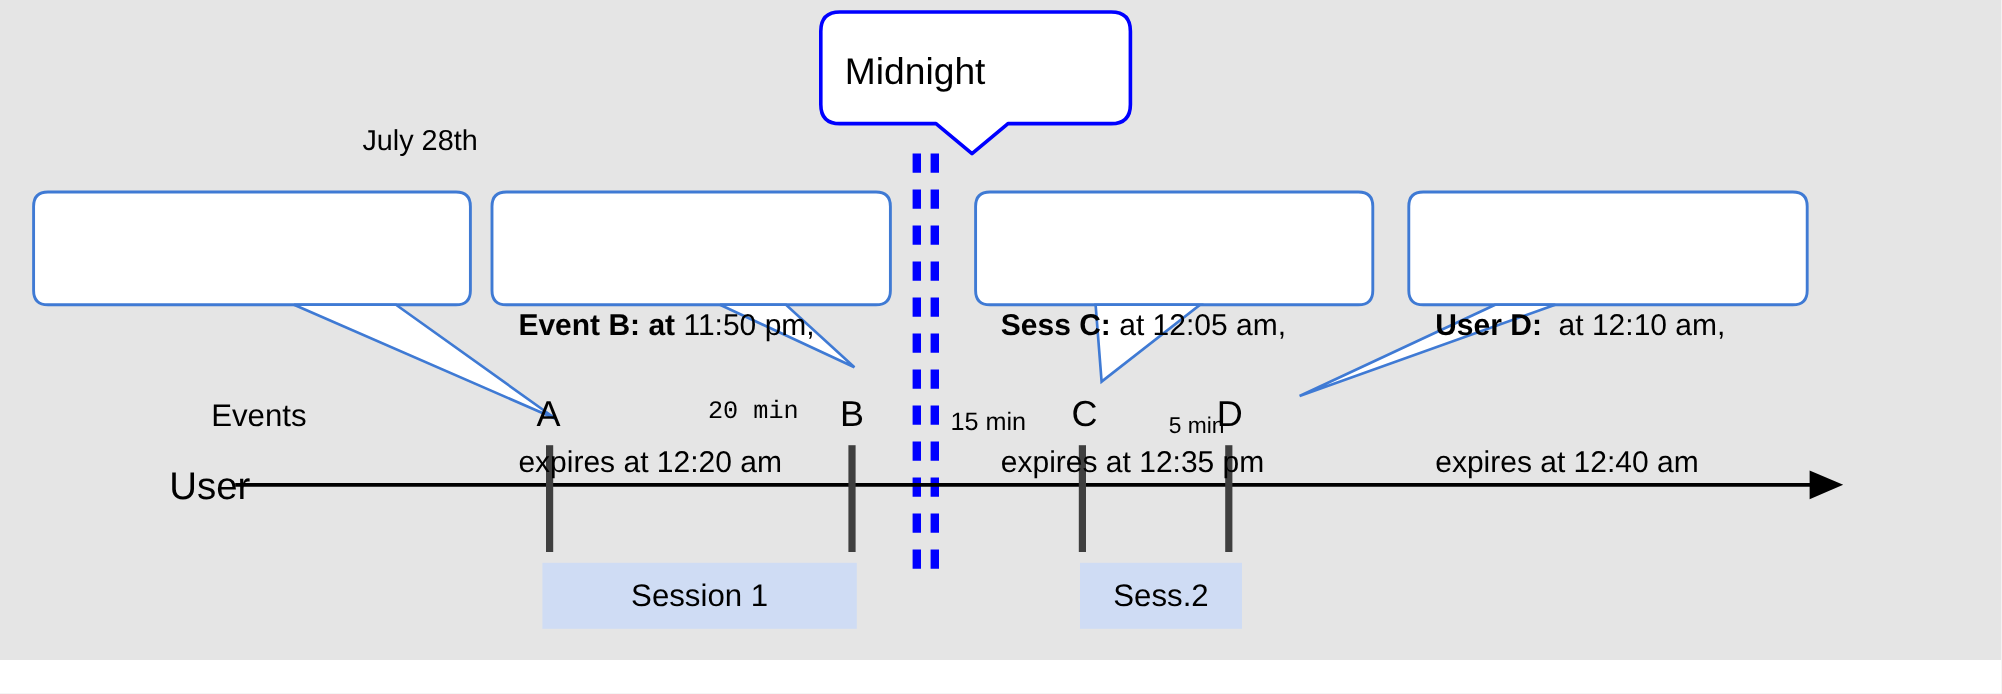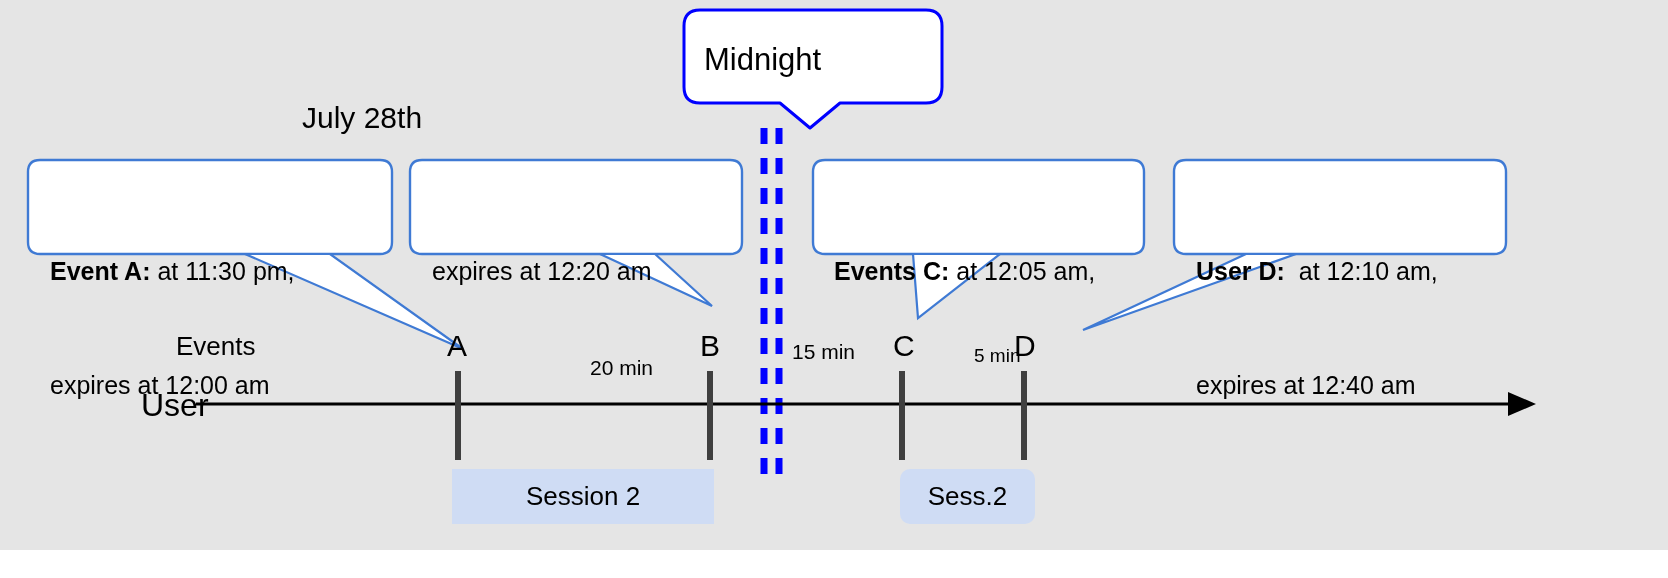--- a/index.html
+++ b/index.html
@@ -42,21 +42,21 @@
     color: #000000;
     font-size: 31px;
     line-height: 36px;
     white-space: pre;
   }
 
   
   .day-label {
     position: absolute;
     color: #000000;
-    font-size: 30px;
+    font-size: 24px;
     line-height: 40px;
     white-space: pre;
   }
 
   
   .axis-label {
     position: absolute;
     color: #000000;
     white-space: pre;
   }
@@ -129,50 +129,48 @@
       <line x1="710" y1="371" x2="710" y2="460" stroke="#3f3f3f" stroke-width="6"></line>
       <line x1="902" y1="371" x2="902" y2="460" stroke="#3f3f3f" stroke-width="6"></line>
       <line x1="1024" y1="371" x2="1024" y2="460" stroke="#3f3f3f" stroke-width="6"></line>
     </g>
   </svg>
 
   <div class="midnight-text" style="left:704px; top:42px;">Midnight</div>
 
   <div class="day-label" style="left:302px; top:98px;">July 28th</div>
 
-  <div class="callout-text" style="left:50px; top:176px;">
-    <div><b>Event A:</b><span> at 11:30 pm,</span></div>
-    <div>expires at 12:00 am</div>
-  </div>
 
   <div class="callout-text" style="left:432px; top:176px;">
+    <div><b>Event B: at</b><span> 11:50 pm,</span></div>
     <div>expires at 12:20 am</div>
   </div>
 
   <div class="callout-text" style="left:834px; top:176px;">
-    <div><b>Events C:</b><span> at 12:05 am,</span></div>
+    <div><b>Sess C:</b><span> at 12:05 am,</span></div>
+    <div>expires at 12:35 pm</div>
   </div>
 
   <div class="callout-text" style="left:1196px; top:176px;">
     <div><b>User D:</b><span>  at 12:10 am,</span></div>
     <div>expires at 12:40 am</div>
   </div>
 
   <div class="axis-label lbl-user" style="left:101px; top:387px;margin-left:40px;">User</div>
   <div class="axis-label lbl-events" style="left:176px; top:331px;">Events</div>
 
   <div class="axis-label lbl-tick" style="left:447px; top:329px;">A</div>
   <div class="axis-label lbl-tick" style="left:700px; top:329px;">B</div>
   <div class="axis-label lbl-tick" style="left:893px; top:329px;">C</div>
   <div class="axis-label lbl-tick" style="left:1014px; top:329px;">D</div>
 
-  <div class="axis-label lbl-gap" style="left:590px; top:356px;">20 min</div>
+  <div class="axis-label lbl-gap" style="left:590px; top:332px;font-family:Liberation Mono, monospace;">20 min</div>
   <div class="axis-label lbl-gap" style="left:792px; top:340px;">15 min</div>
   <div class="axis-label lbl-gap-sm" style="left:938px; top:345px;">5 min</div>
 
   <div class="session-box" style="left:452px; top:469px; width:262px; height:55px;">
-    <span>Session 2</span>
+    <span>Session 1</span>
   </div>
-  <div class="session-box" style="left:900px; top:469px; width:135px; height:55px;border-radius:10px;">
+  <div class="session-box" style="left:900px; top:469px; width:135px; height:55px;">
     <span>Sess.2</span>
   </div>
 
 </div>
 
 </body></html>

